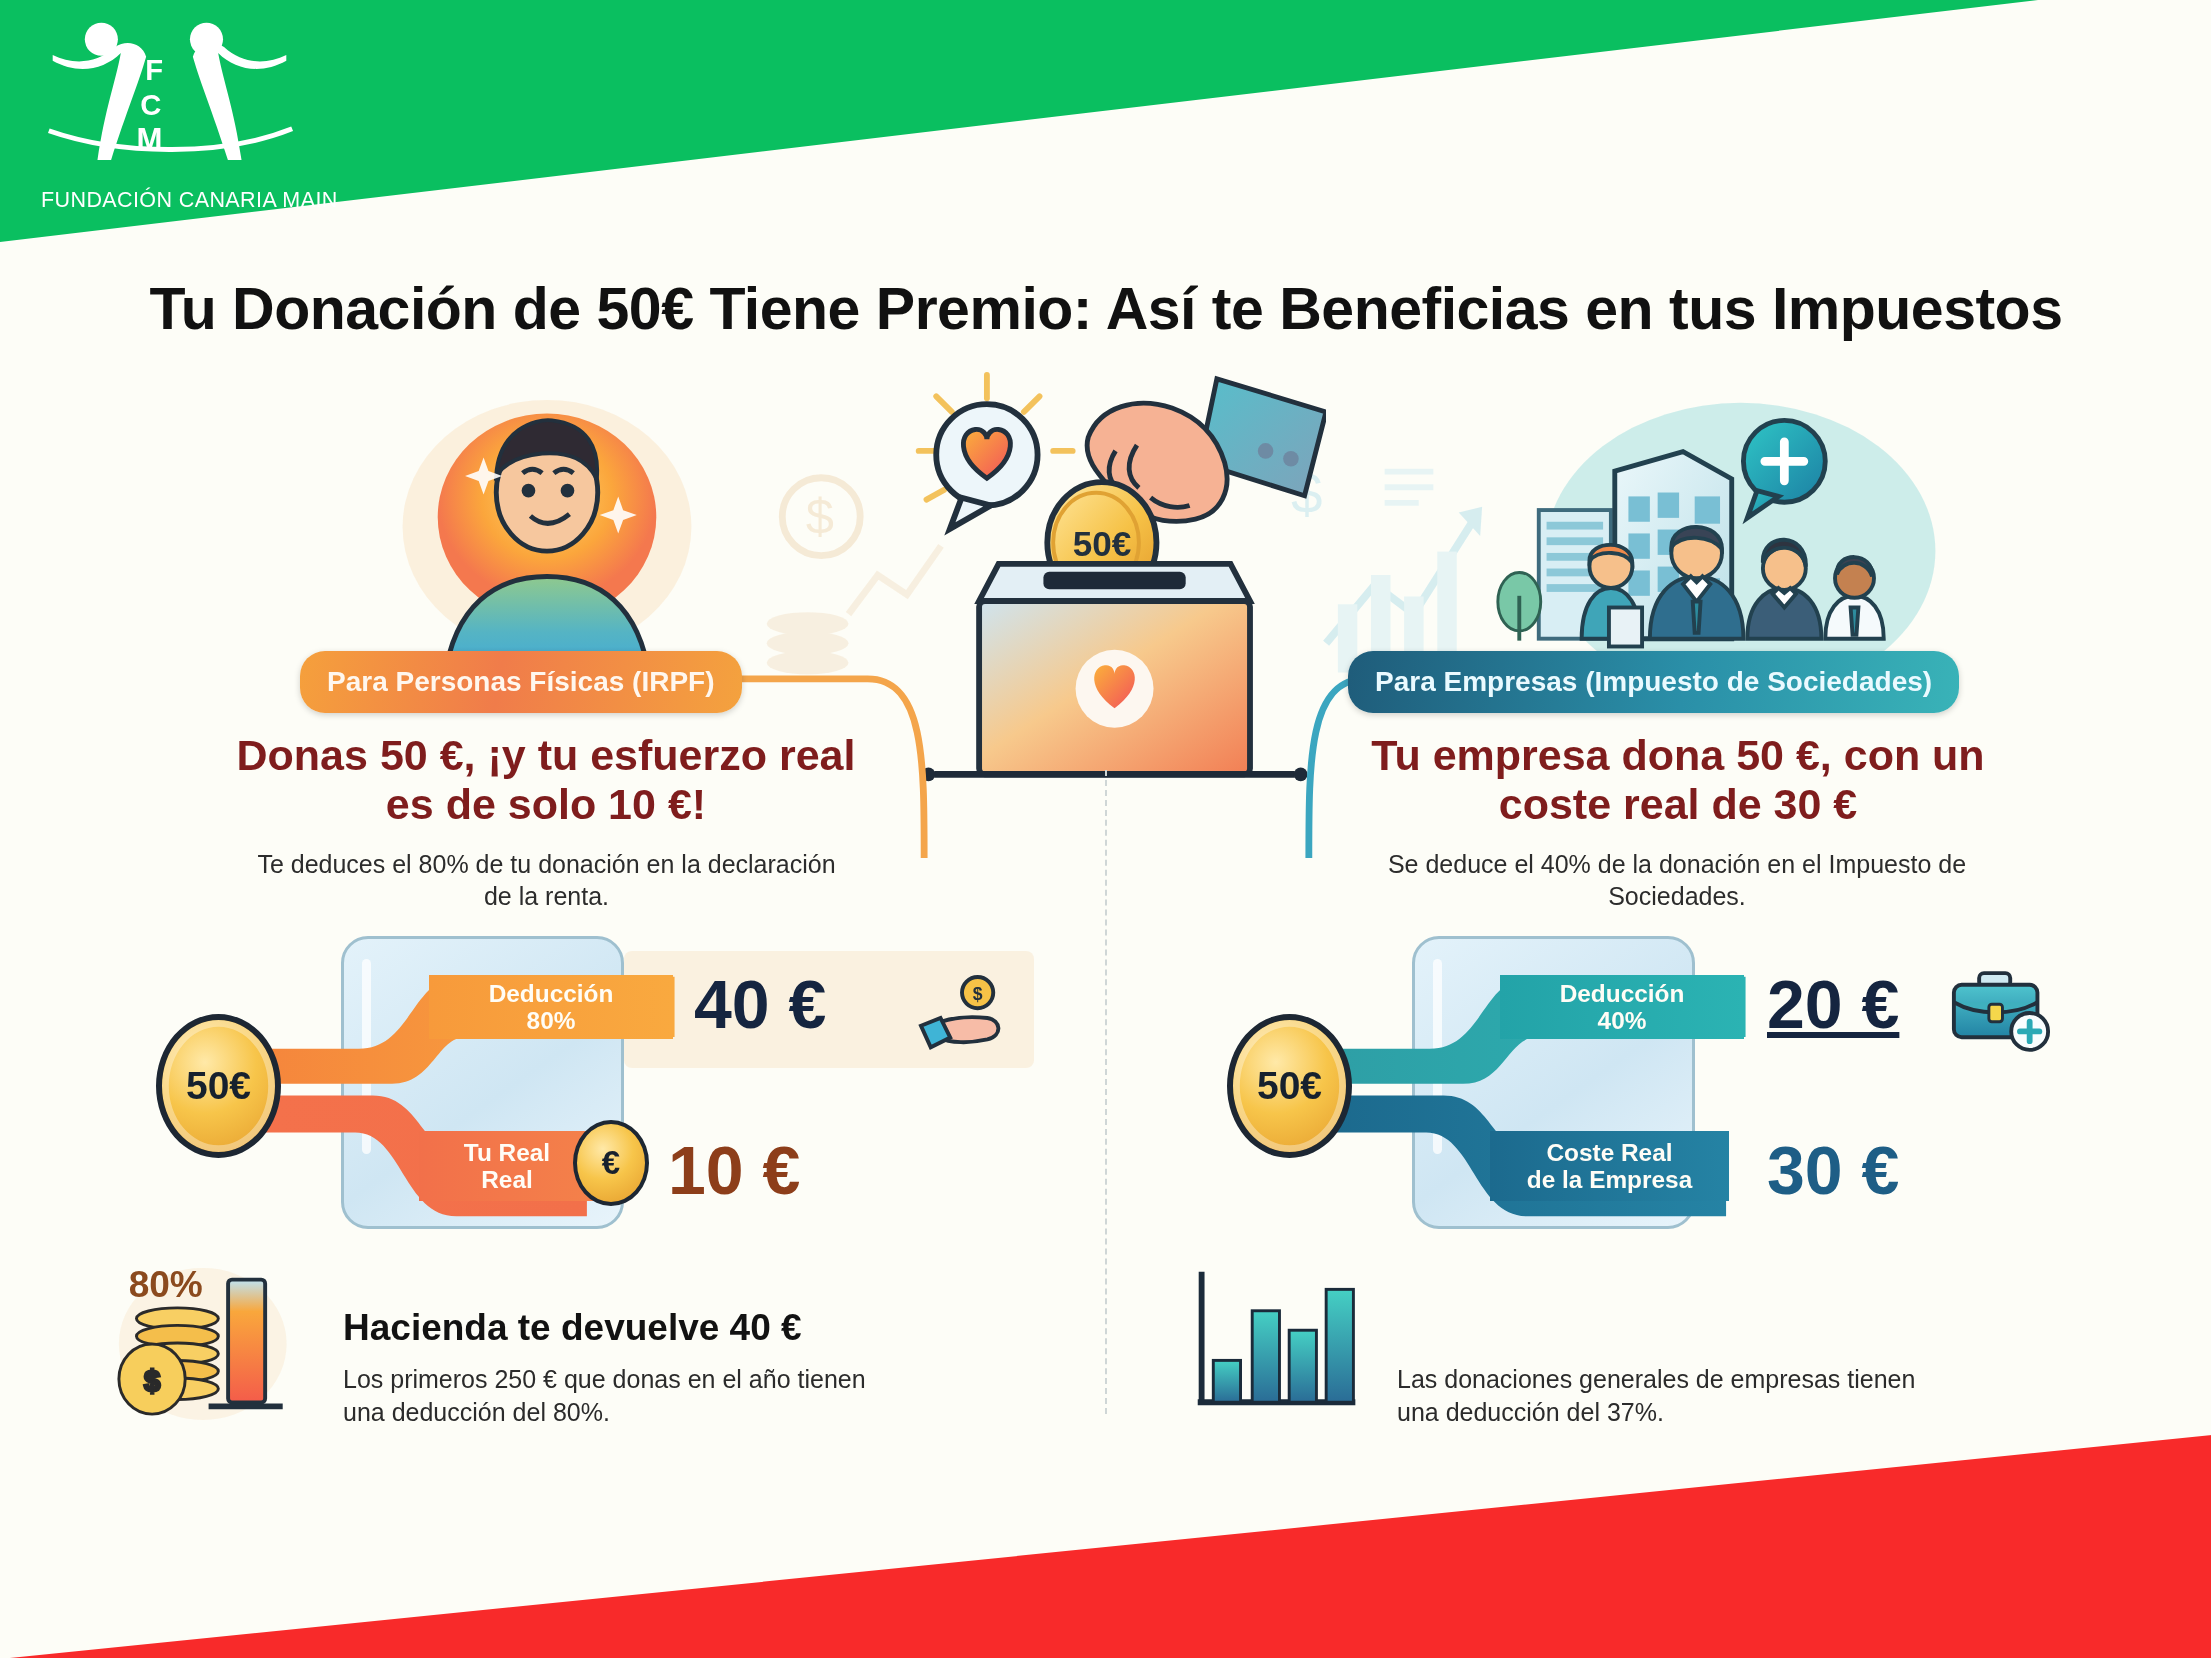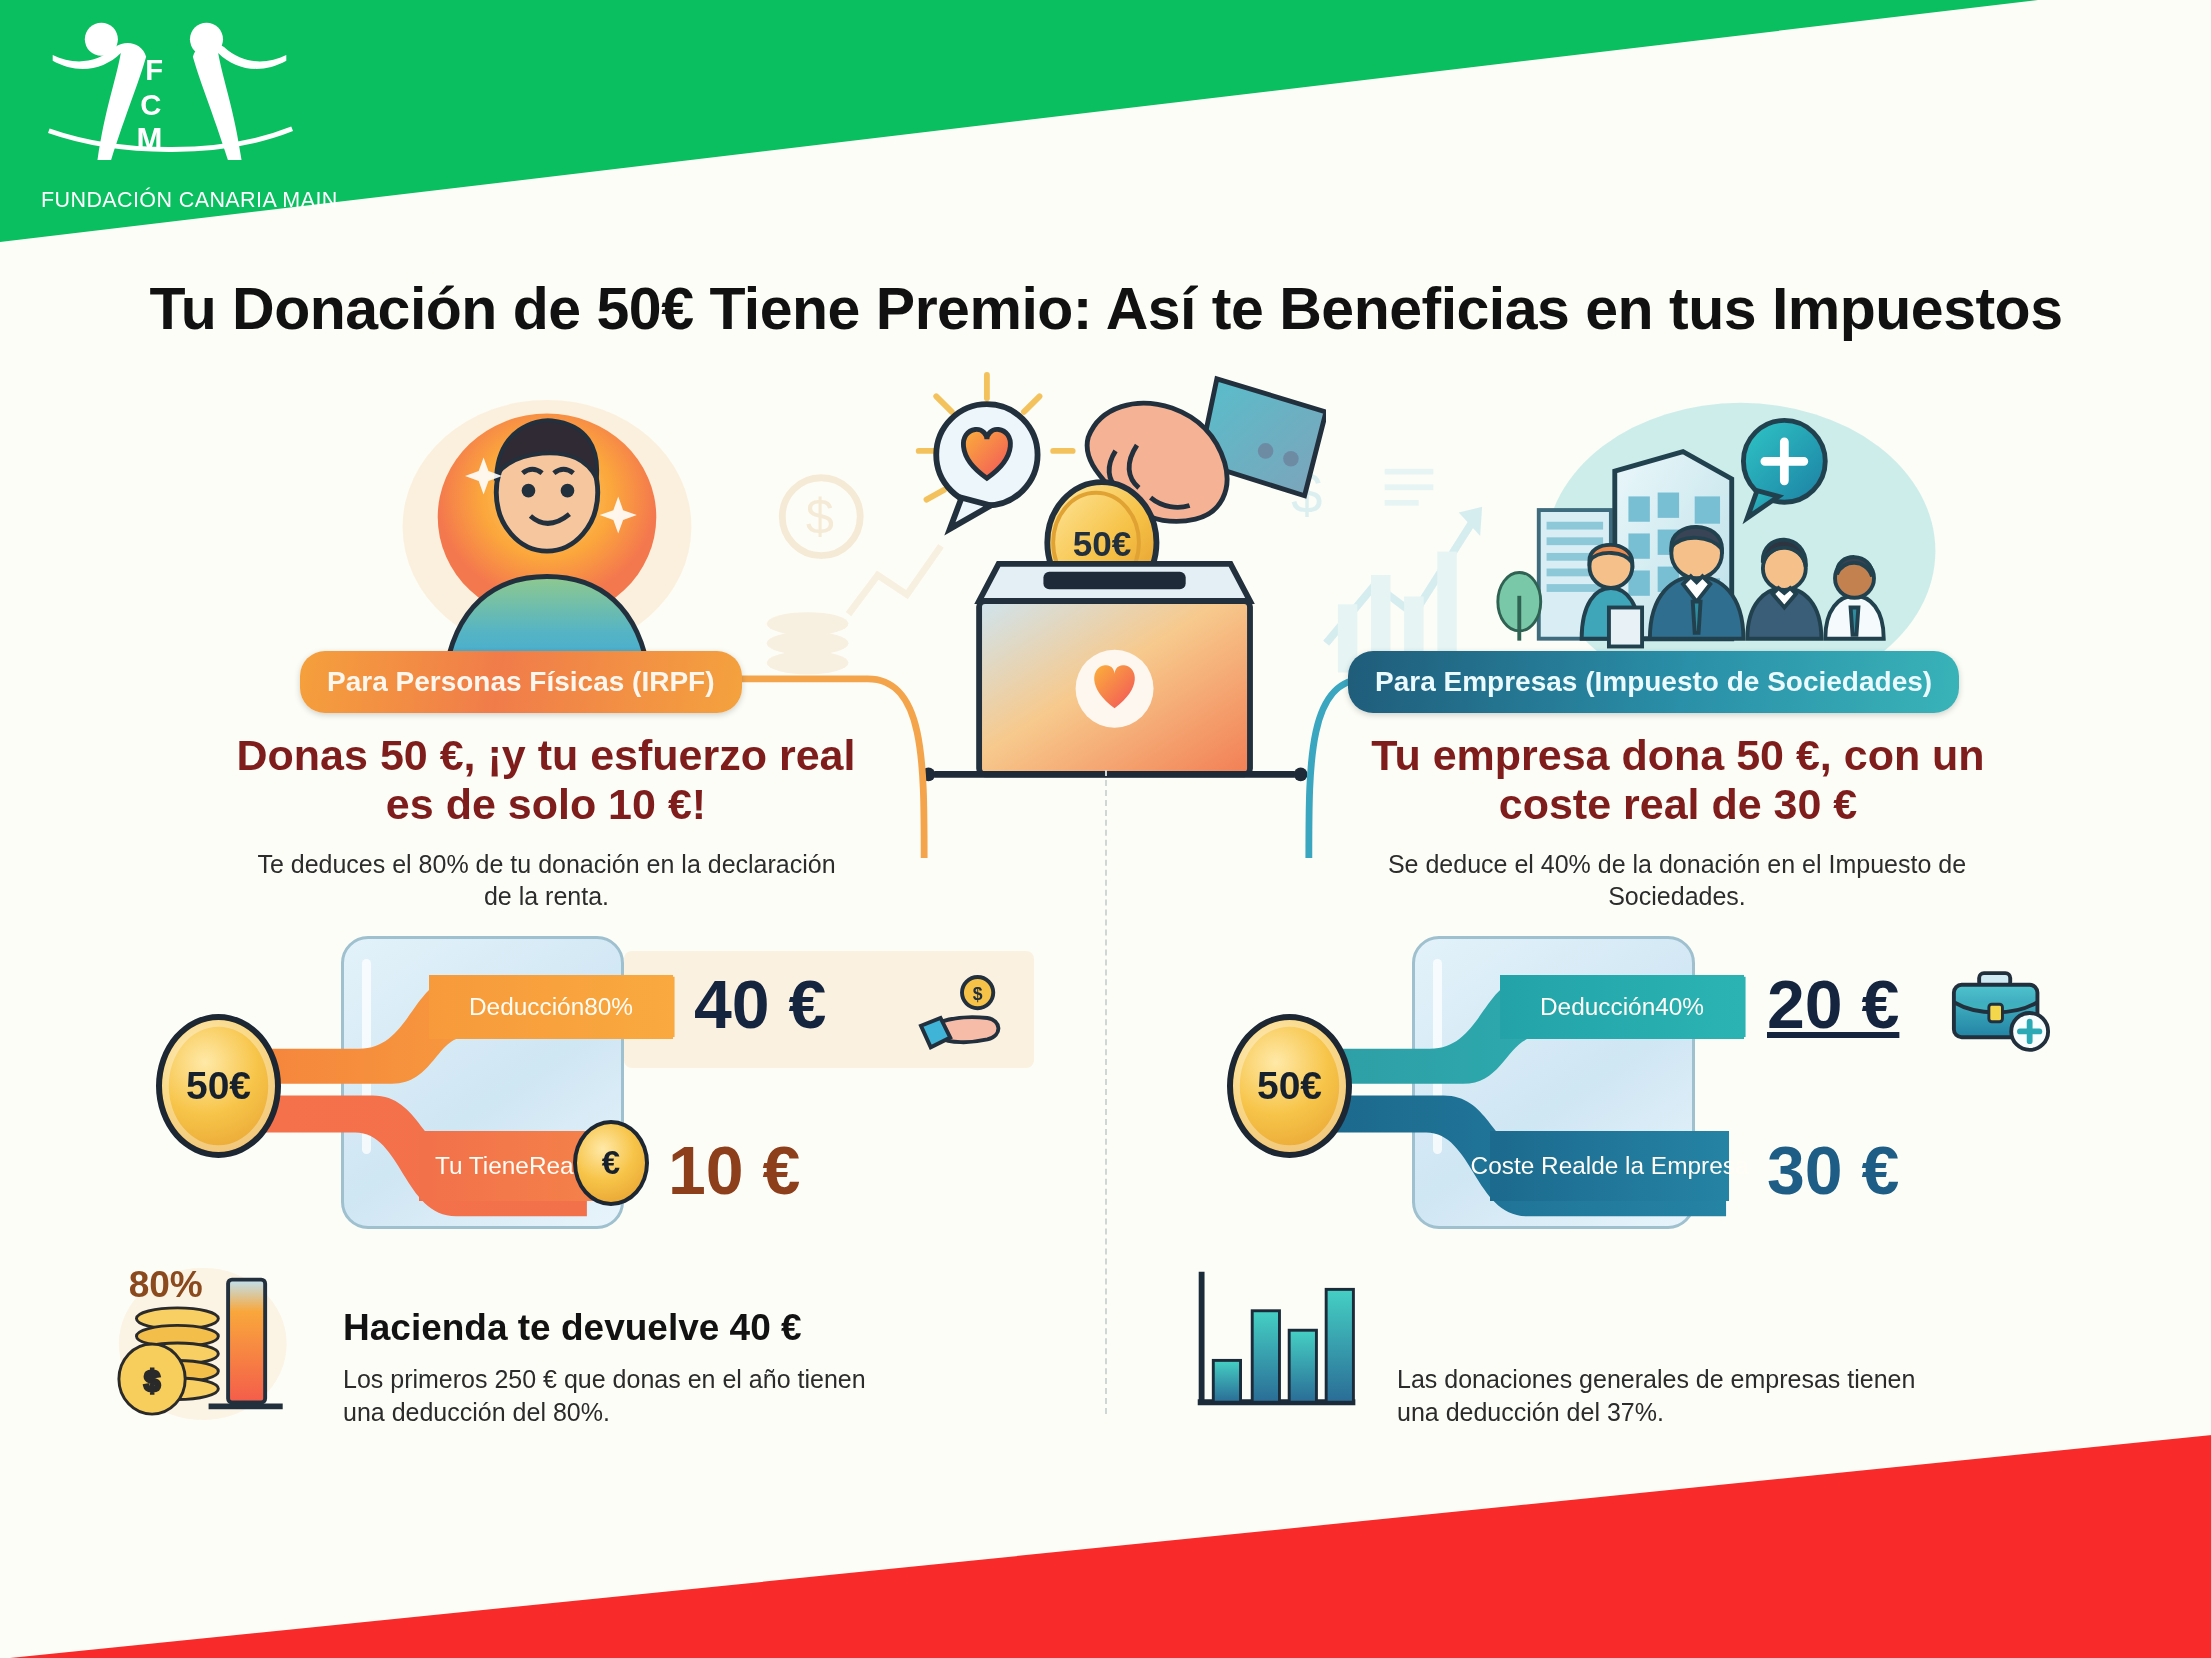--- a/index.html
+++ b/index.html
@@ -114,23 +114,23 @@
     border:6.8px solid #1d2733;
     display:flex; align-items:center; justify-content:center;
     font-size:39px; font-weight:700; color:#17212e;
     box-shadow:inset 0 0 0 6.8px rgba(255,255,255,.35);
     z-index:4;
   }
   .coin-left { left:156px; top:1014px; }
   .coin-right{ left:1227px; top:1014px; }
 
   .flowlabel{
-    position:absolute; height:64px; display:flex; 
+    position:absolute; height:64px; display:flex; flex-direction:column;
     align-items:center; justify-content:center; color:#fffdf6;
-    font-size:24.4px; font-weight:400; line-height:1.12; text-align:right;
+    font-size:24.4px; font-weight:700; line-height:1.12; text-align:right;
     z-index:3; white-space:nowrap;
   }
   .fl-l1{ left:429px; top:975px; width:244px;
     background:linear-gradient(90deg,#F79A3B 0%,#F9A93F 100%); }
   .fl-l2{ left:419px; top:1131px; width:176px; height:70px;
     background:linear-gradient(90deg,#F2704A 0%,#F4814A 100%); }
   .fl-r1{ left:1500px; top:975px; width:244px;
     background:linear-gradient(90deg,#23A3A8 0%,#2BB3B3 100%); }
   .fl-r2{ left:1490px; top:1131px; width:239px; height:70px;
     background:linear-gradient(90deg,#1C6A8E 0%,#2583A4 100%); }
@@ -417,21 +417,21 @@
 
   <div class="coin coin-left">
     <span>50€</span>
   </div>
 
   <div class="flowlabel fl-l1">
     <span>Deducción</span>
     <span>80%</span>
   </div>
   <div class="flowlabel fl-l2">
-    <span>Tu Tiene</span>
+    <span>Tu Real</span>
     <span>Real</span>
   </div>
 
   <div class="amount amt-40">40 €</div>
   <div class="amount amt-10">10 €</div>
 
   <div class="mini-coin mini-coin-left">
     <span>€</span>
   </div>
 

